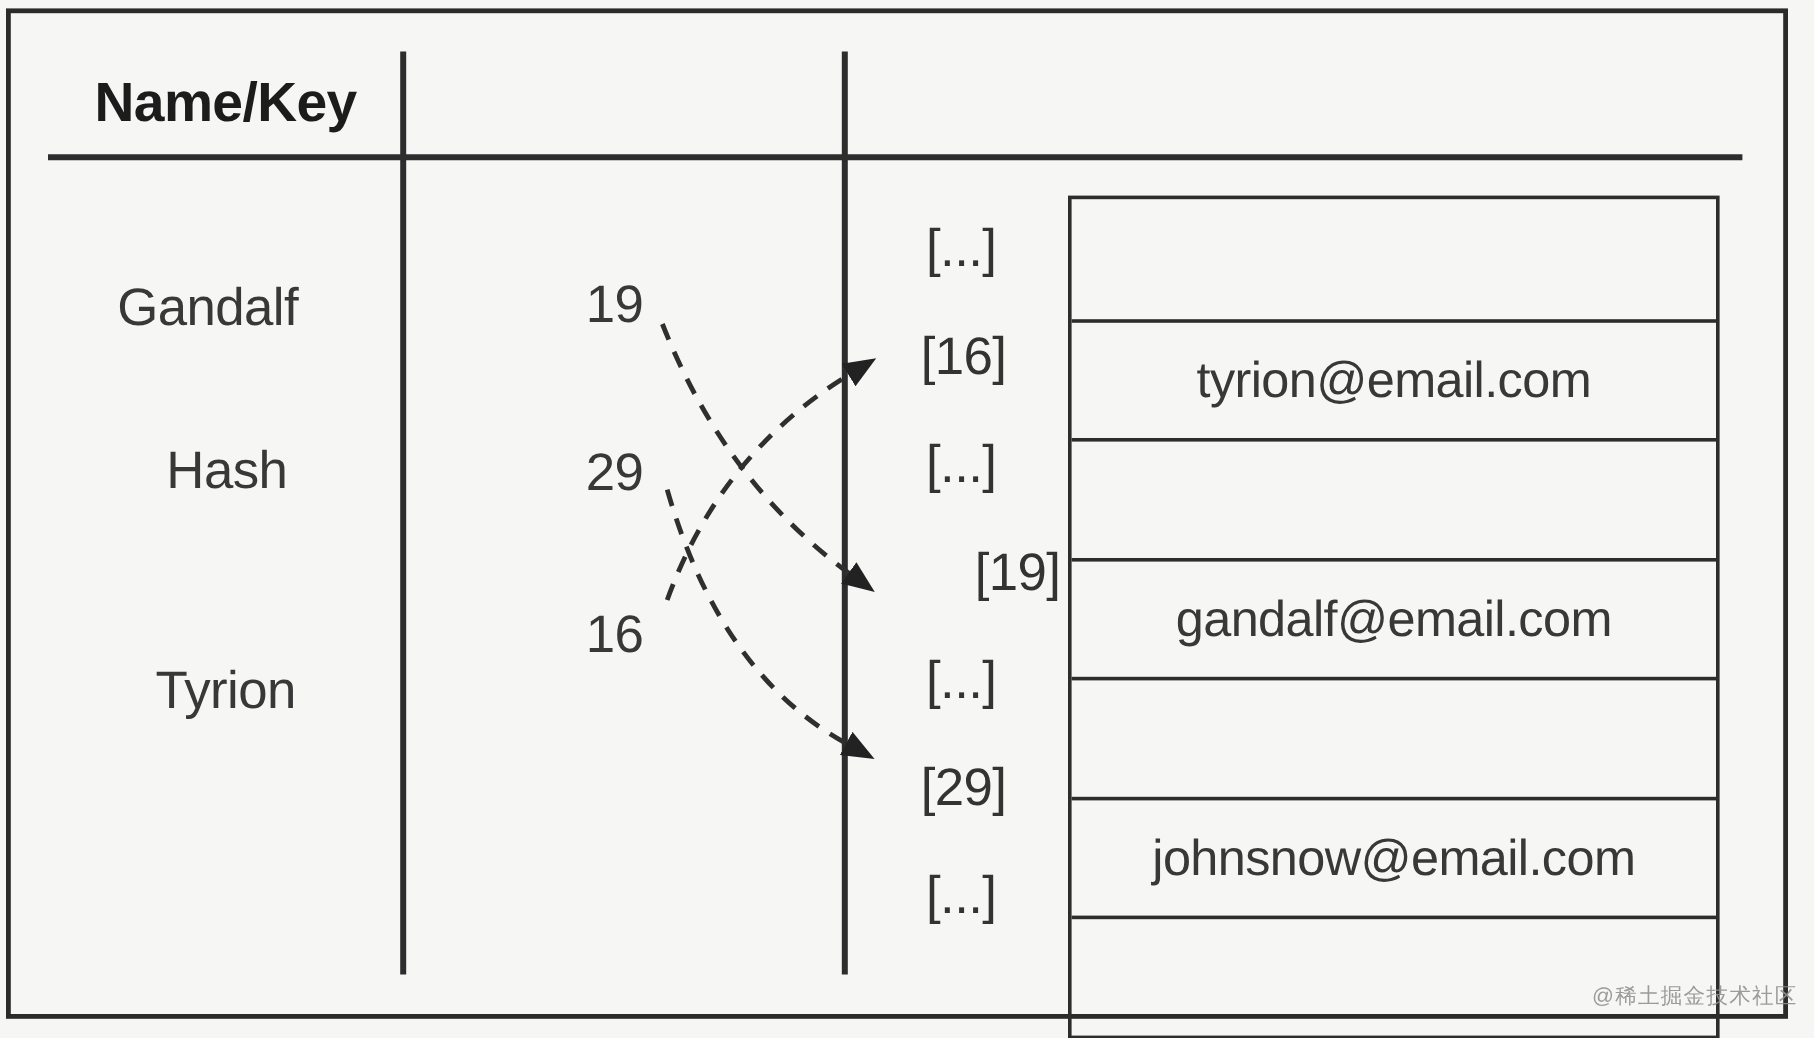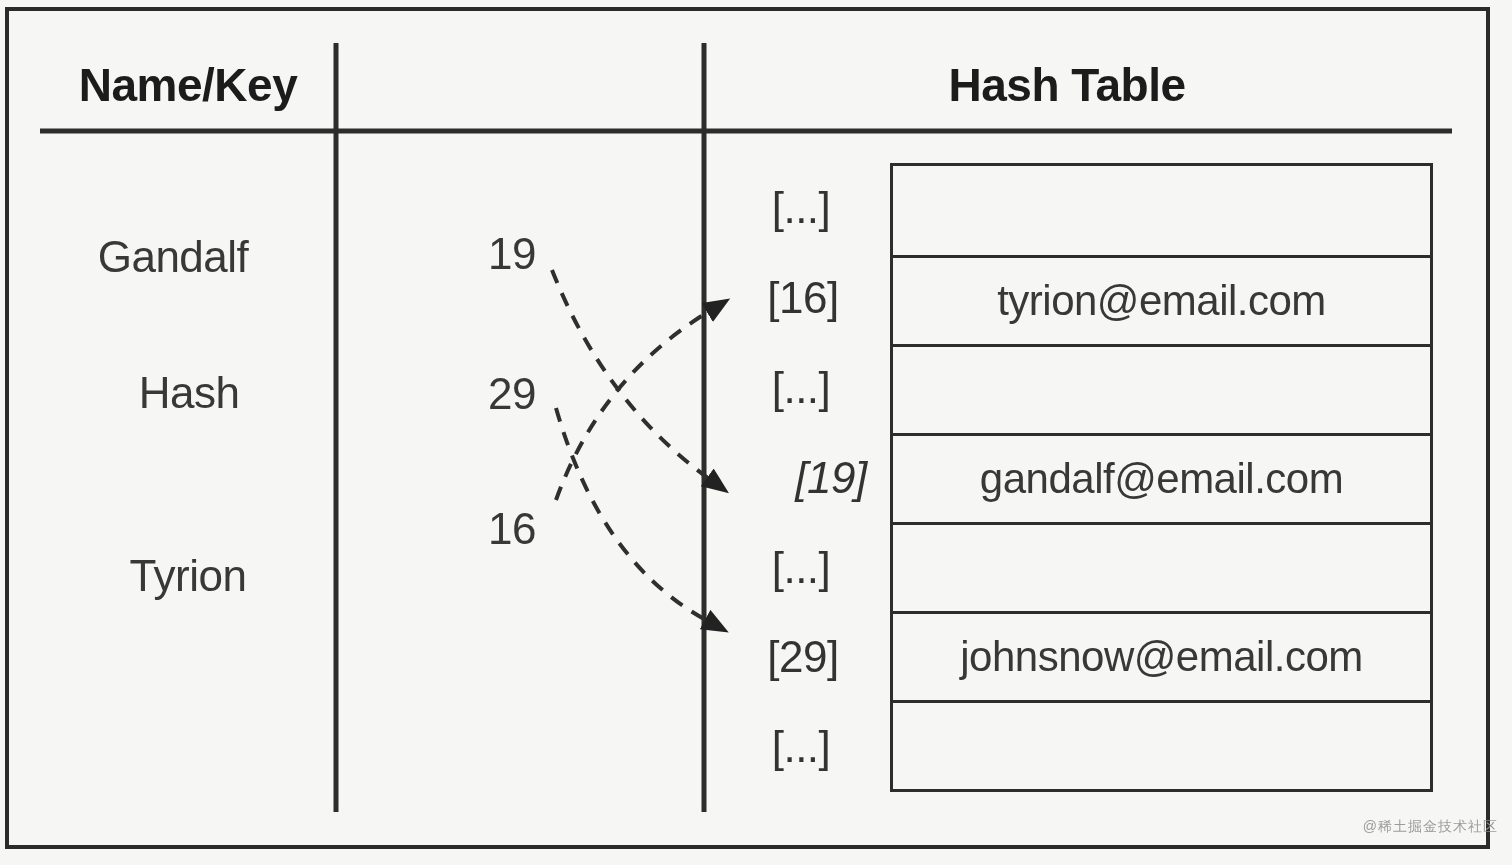--- a/index.html
+++ b/index.html
@@ -40,21 +40,21 @@
   }
   .slot-index {
     font-size: 44px;
     color: #333333;
   }
   .hash-table-box {
     position: absolute;
     left: 890px;
     top: 163px;
     width: 543px;
-    height: 629px;
+    height: 703px;
     box-sizing: border-box;
     border: 3px solid #2d2d2d;
     display: grid;
     grid-template-rows: repeat(7, 1fr);
   }
   .ht-row {
     display: flex;
     align-items: center;
     justify-content: center;
   }
@@ -64,21 +64,21 @@
   .ht-row .cell-text {
     font-size: 42px;
     color: #383838;
     letter-spacing: -0.5px;
     white-space: nowrap;
   }
   .watermark {
     position: absolute;
     top: 818px;
     right: 14px;
-    font-size: 14px;
+    font-size: 18px;
     color: rgba(145, 145, 145, 0.9);
     letter-spacing: 1px;
     white-space: nowrap;
     text-align: right;
   }
 </style>
 </head>
 <body>
 
 <div class="canvas">
@@ -96,34 +96,33 @@
     <line x1="704" y1="43" x2="704" y2="812" stroke="#2d2d2d" stroke-width="5"></line>
 
     <line x1="40" y1="131" x2="1452" y2="131" stroke="#2d2d2d" stroke-width="5"></line>
 
     <path d="M 552 270 Q 604 402 708 478" fill="none" stroke="#2f2f2f" stroke-width="4" stroke-dasharray="14 11" marker-end="url(#arrowhead)"></path>
     <path d="M 556 408 Q 600 562 706 620" fill="none" stroke="#2f2f2f" stroke-width="4" stroke-dasharray="14 11" marker-end="url(#arrowhead)"></path>
     <path d="M 556 500 Q 600 378 708 312" fill="none" stroke="#2f2f2f" stroke-width="4" stroke-dasharray="14 11" marker-end="url(#arrowhead)"></path>
   </svg>
 
   <div class="label col-header" style="left:188px; top:85px;">Name/Key</div>
-  <div class="label col-header" style="left:1067px; top:85px;">Hash Table</div>
 
   <div class="label key-label" style="left:173px; top:257px;text-align:right;">Gandalf</div>
   <div class="label key-label" style="left:189px; top:393px;">Hash</div>
   <div class="label key-label" style="left:188px; top:528px;margin-top:48px;">Tyrion</div>
 
   <div class="label hash-label" style="left:512px; top:254px;">19</div>
   <div class="label hash-label" style="left:512px; top:394px;">29</div>
   <div class="label hash-label" style="left:512px; top:529px;">16</div>
 
   <div class="label slot-index" style="left:801px; top:208px;">[...]</div>
   <div class="label slot-index" style="left:803px; top:298px;">[16]</div>
   <div class="label slot-index" style="left:801px; top:388px;">[...]</div>
-  <div class="label slot-index" style="left:831px; top:478px;font-style:italic;">[19]</div>
+  <div class="label slot-index" style="left:848px; top:478px;">[19]</div>
   <div class="label slot-index" style="left:801px; top:568px;">[...]</div>
   <div class="label slot-index" style="left:803px; top:657px;">[29]</div>
   <div class="label slot-index" style="left:801px; top:747px;">[...]</div>
 
   <div class="hash-table-box">
     <div class="ht-row">
       <span class="cell-text"></span>
     </div>
     <div class="ht-row">
       <span class="cell-text">tyrion@email.com</span>

